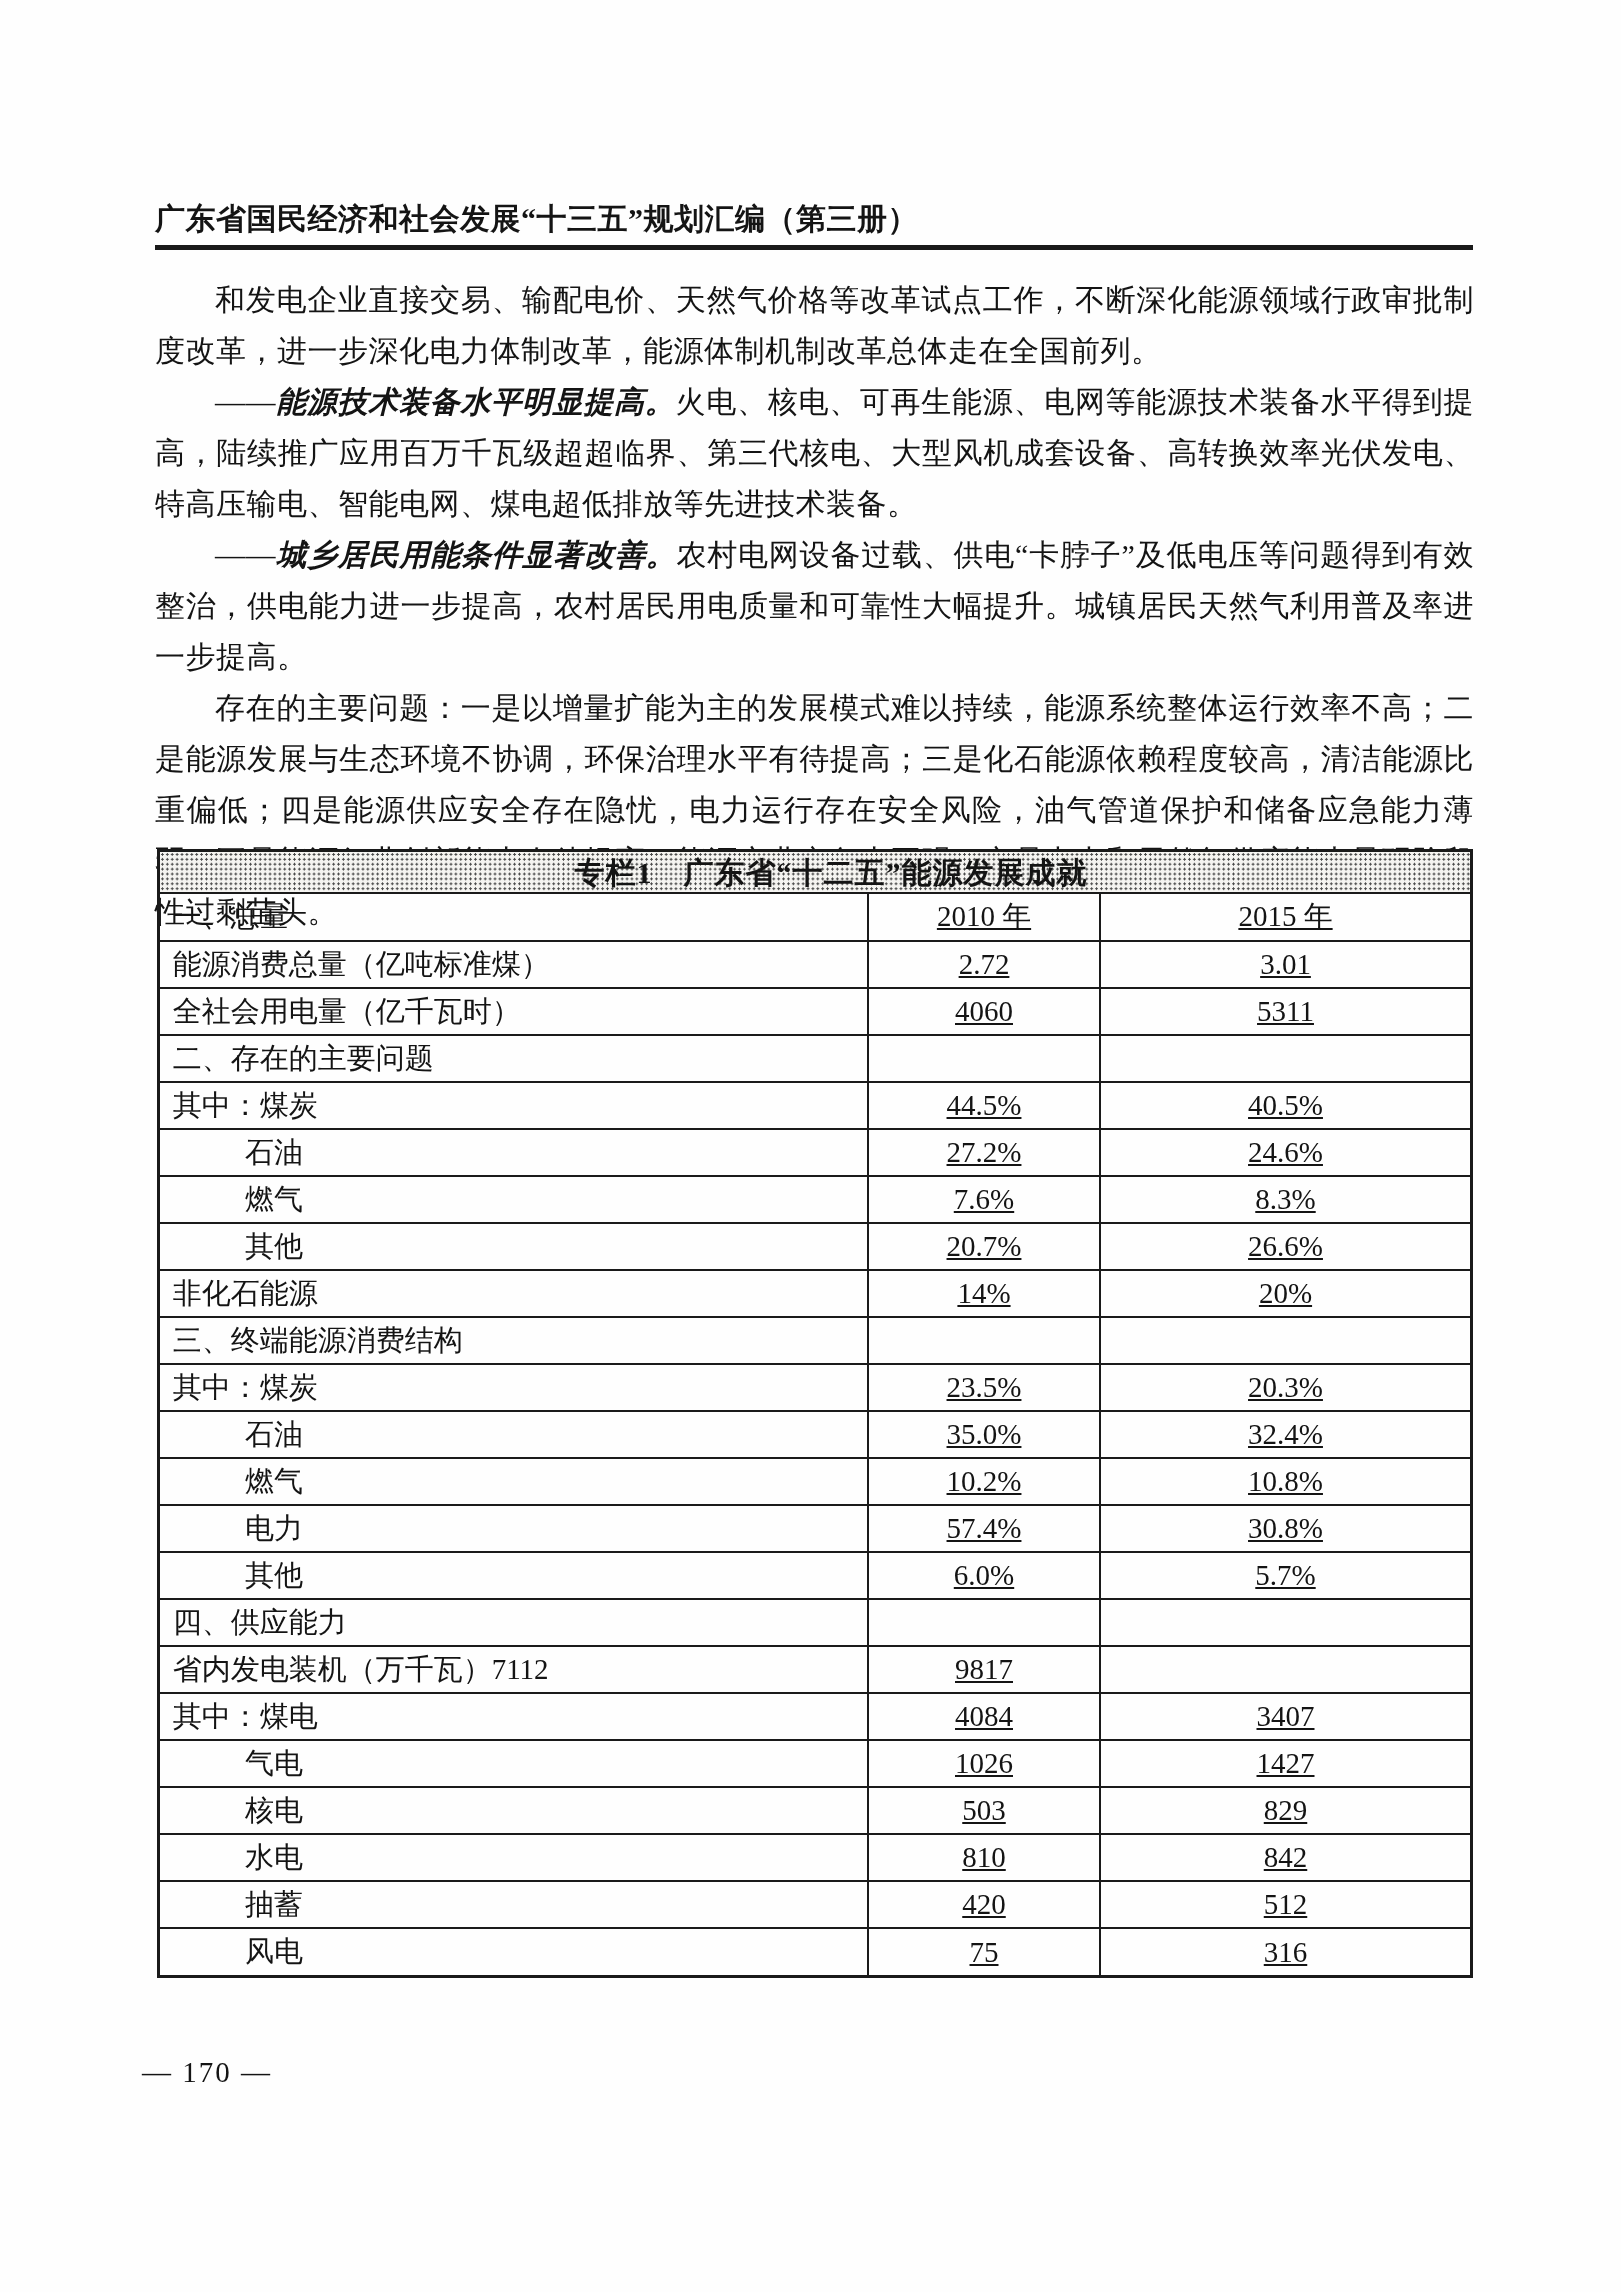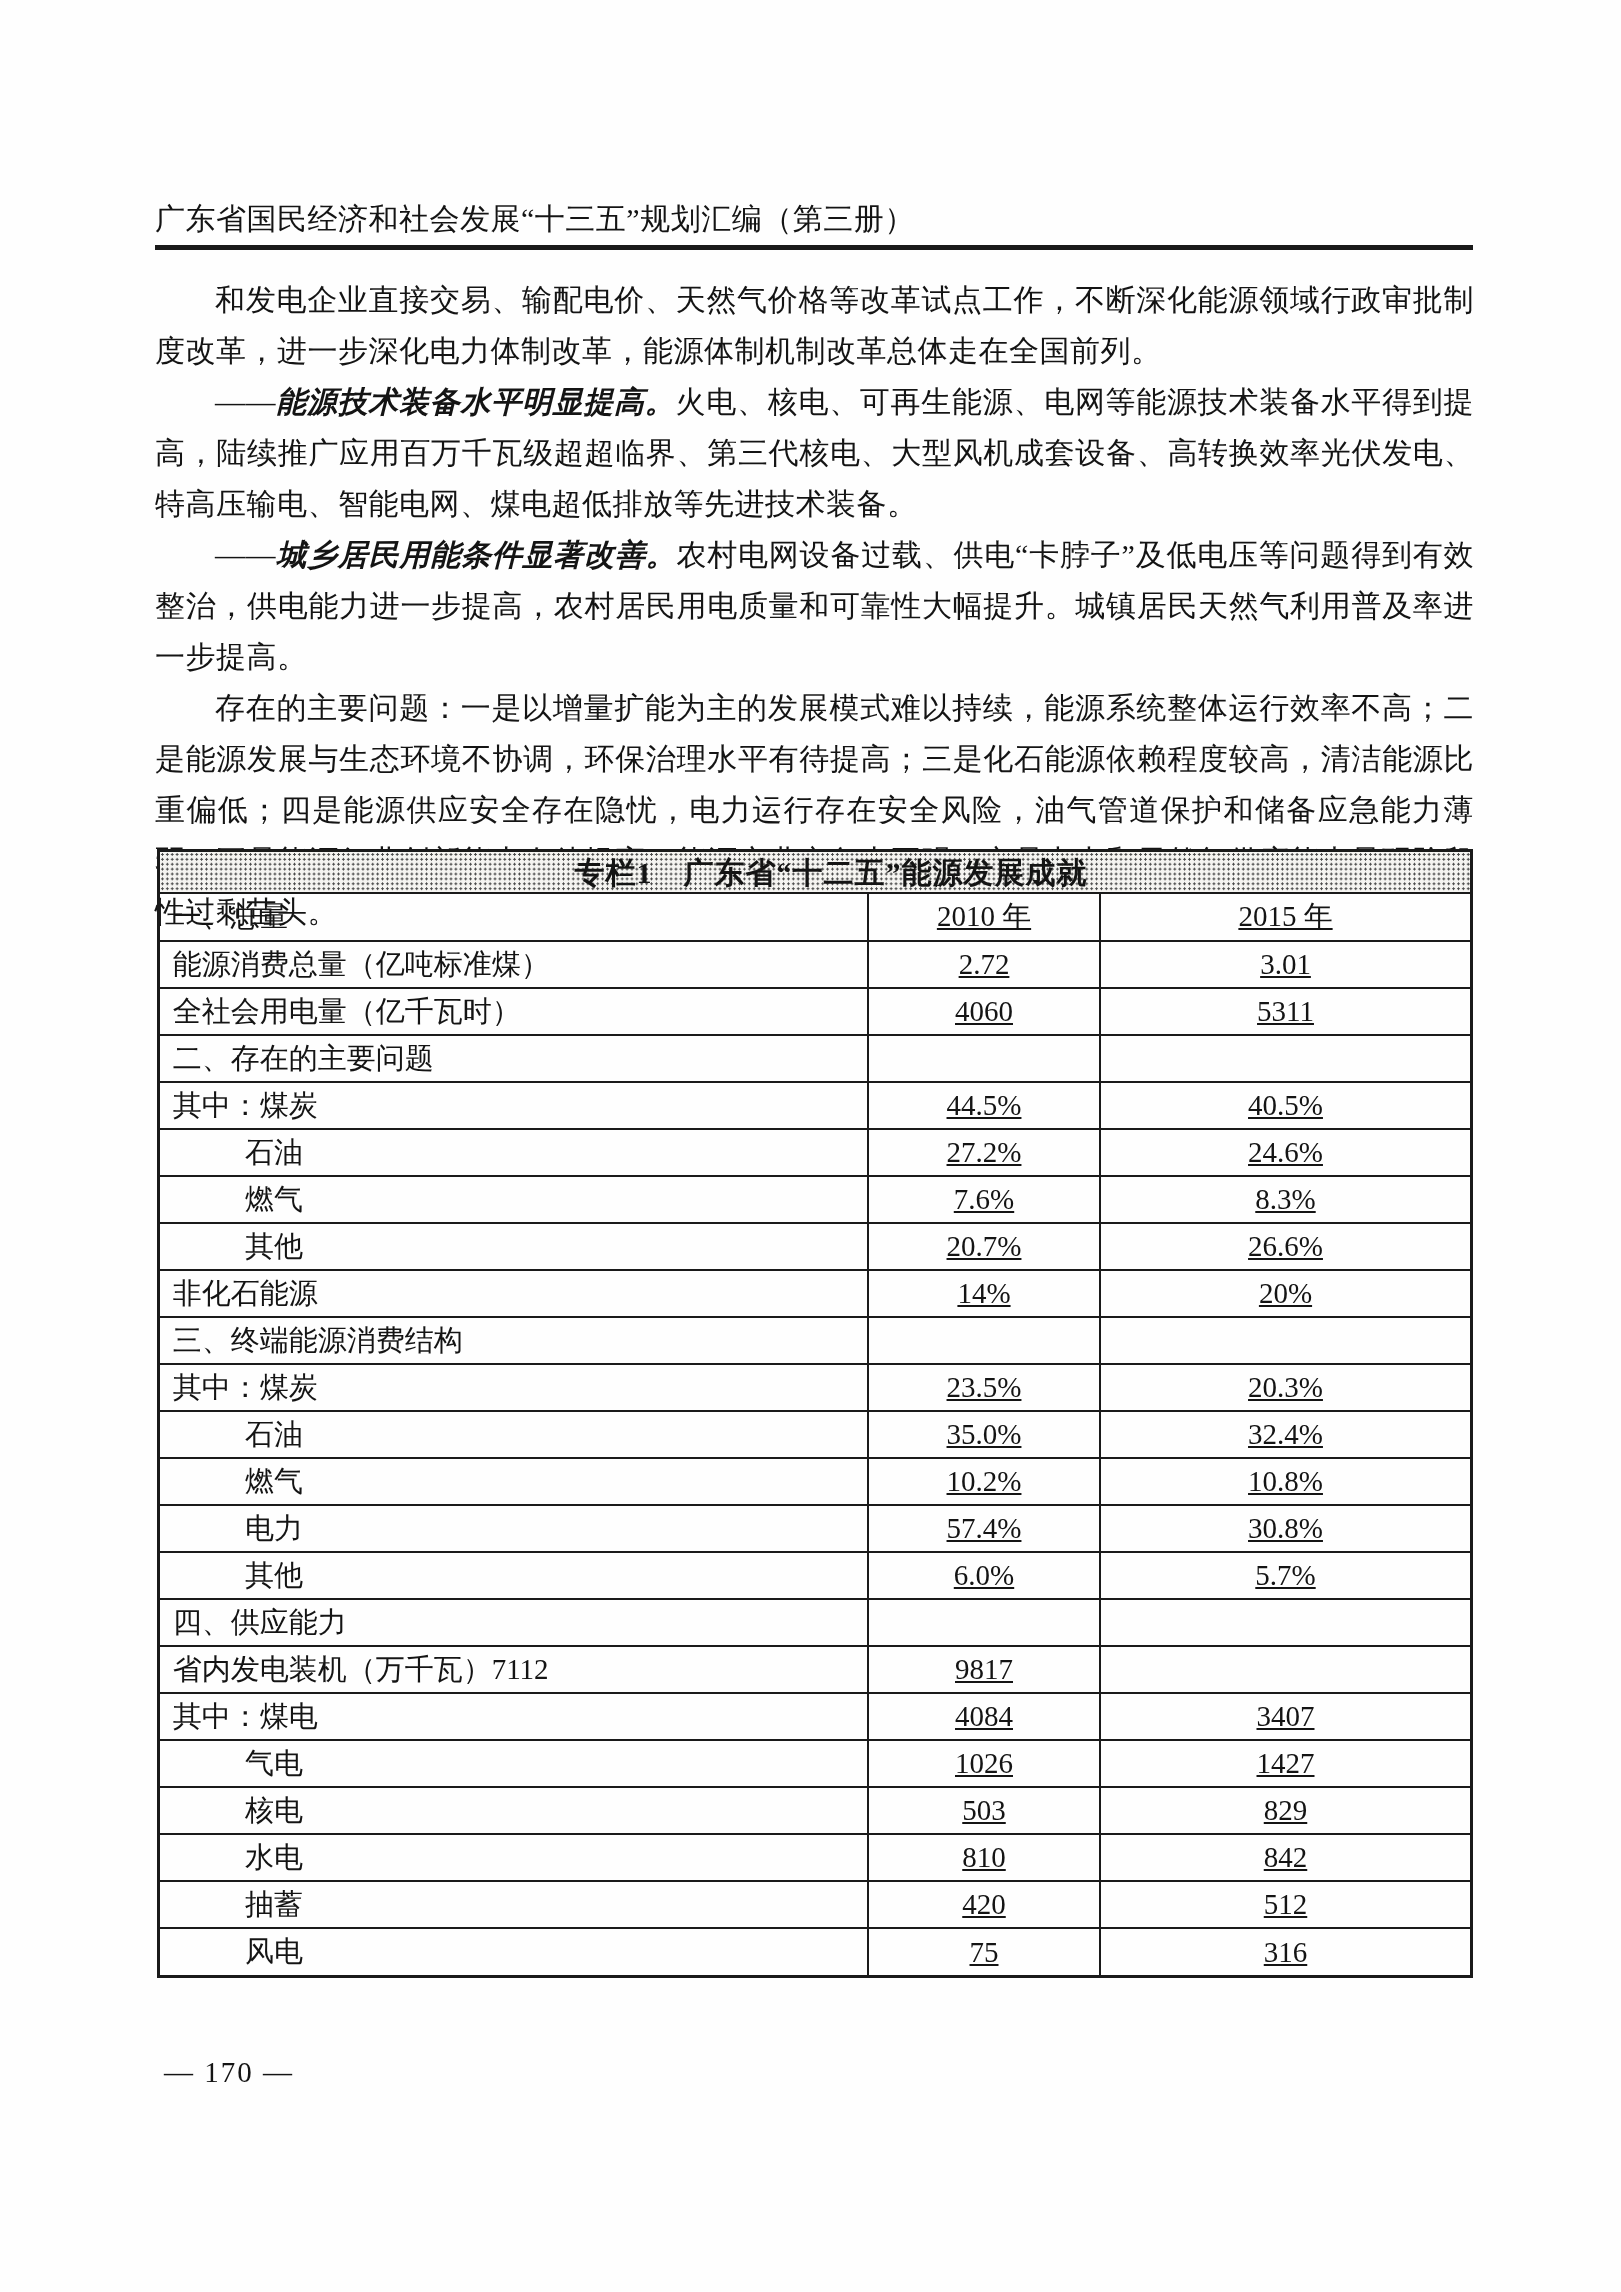--- a/index.html
+++ b/index.html
@@ -11,21 +11,21 @@
     margin: 0 auto;
     background: #fefefe;
     font-family: "Liberation Serif", "DejaVu Serif", serif;
     color: #141414;
     overflow: hidden;
   }
   .header-title {
     position: absolute;
     left: 155px; top: 199px;
     font-size: 30px;
-    font-weight: normal;
+    font-weight: bold;
     letter-spacing: 0.5px;
     white-space: nowrap;
   }
   .header-rule {
     position: absolute;
     left: 155px; top: 245px;
     width: 1318px; height: 4.9px;
     background: #1a1a1a;
   }
   .body-text {
@@ -73,21 +73,21 @@
     white-space: nowrap;
   }
   table.energy tr + tr td { border-top: 2px solid #1a1a1a; }
   table.energy tr.hdr td { border-bottom: 1px solid #1a1a1a; }
   table.energy td + td { border-left: 2px solid #1a1a1a; text-decoration: underline; }
   td.lab { text-align: left; padding-left: 12.7px; }
   td.sub { padding-left: 85px; }
   td.val { text-align: center; }
   .pageno {
     position: absolute;
-    left: 164px; top: 2056px;
+    left: 142px; top: 2056px;
     font-size: 29px;
     letter-spacing: 2px;
     text-align: right;
   }
 </style>
 </head>
 <body>
 
 <div class="page">
 

